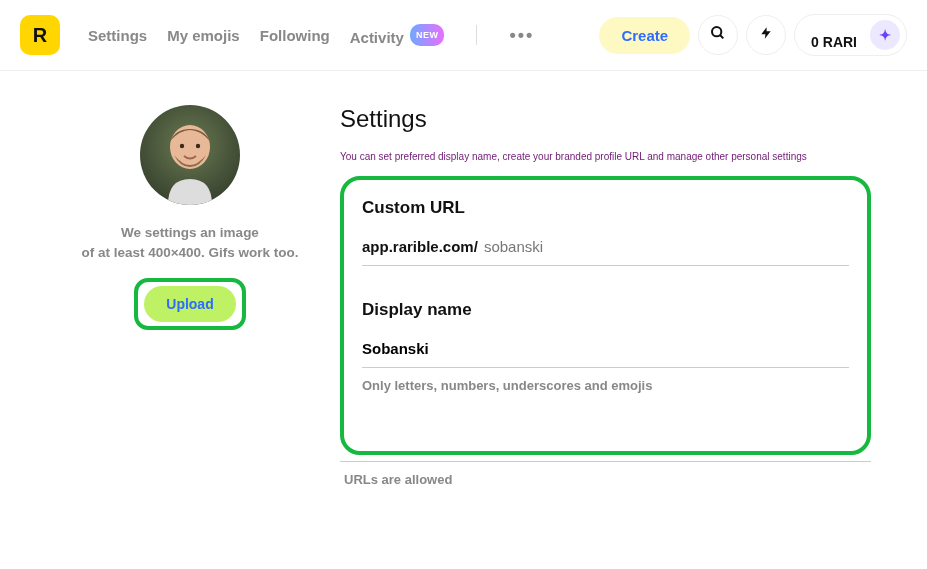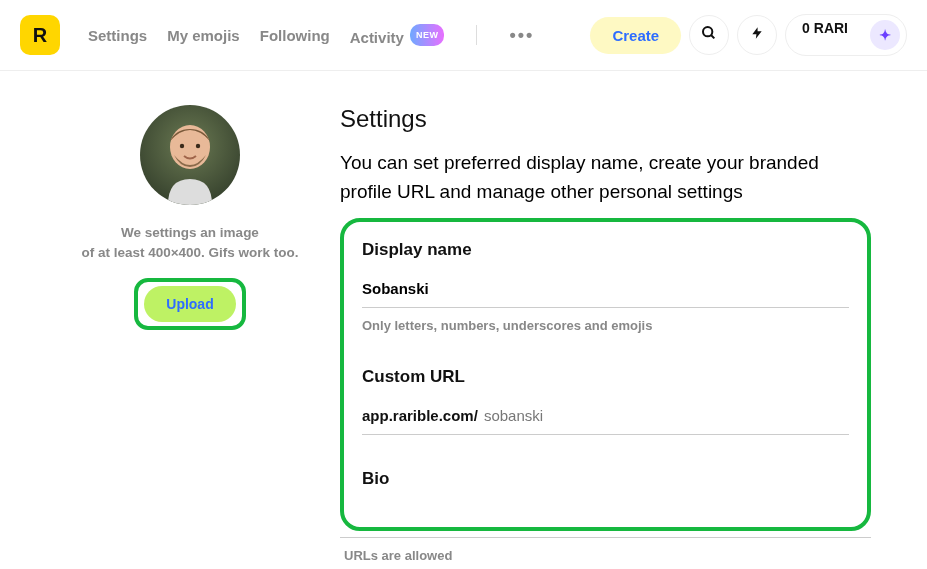--- a/index.html
+++ b/index.html
@@ -41,21 +41,21 @@
     border:none; border-radius:24px; padding:10px 22px;
     font-size:15px; cursor:pointer;
   }
   .circle-btn {
     width:40px; height:40px; border:1px solid #eee; border-radius:50%;
     display:flex; align-items:center; justify-content:center;
     background:#fff; cursor:pointer; font-size:16px;
   }
   .rari-pill {
     border:1px solid #eee; border-radius:24px;
-    display:flex; align-items:flex-start; gap:22px;
+    display:flex; align-items:flex-end; gap:13px;
     padding:5px 6px 5px 16px; font-weight:800; font-size:14px;
   }
   .rari-icon {
     width:30px; height:30px; border-radius:50%;
     background:#ece8ff; display:flex; align-items:center; justify-content:center;
     color:#6b3fff; font-size:14px; font-weight:900;
   }
   
   .content {
     display:flex; padding: 34px 56px 40px 80px; gap: 40px;
@@ -75,21 +75,21 @@
     border:4px solid #16b83f; border-radius:14px;
     padding:4px 6px;
   }
   .upload-btn {
     background:#bef264; color:#2e6dff; font-weight:700;
     border:none; border-radius:24px; padding:10px 22px;
     font-size:14px; cursor:pointer;
   }
   .right-col { flex:1; }
   .settings-title { font-weight:400; font-size:24px; margin-bottom:16px; }
-  .settings-desc { color:#000000; font-size:19px; line-height:1.5; max-width:520px; }
+  .settings-desc { color:#701a75; font-size:10px; line-height:1.5; max-width:520px; }
   .form-hl {
     margin-top:12px;
     border:4px solid #16b83f; border-radius:20px;
     padding:18px 18px 24px 18px;
     position:relative;
   }
   .field-label { font-weight:800; font-size:17px; margin-bottom:14px; }
   .text-input {
     width:100%; border:none; border-bottom:1px solid #ccc;
     font-size:15px; font-weight:600; padding:6px 0 10px 0; outline:none;
@@ -180,35 +180,34 @@
     </div>
   </div>
 
   <div class="right-col">
     <h2 class="settings-title">Settings</h2>
     <p class="settings-desc">You can set preferred display name, create your branded profile URL and manage other personal settings</p>
 
     <div class="form-hl">
 
       <div class="section">
-        <div class="field-label">Display name</div>
-        <input class="text-input" type="text" value="Sobanski" style="">
-        <div class="hint">Only letters, numbers, underscores and emojis</div>
-      </div>
-
-      <div class="section">
         <div class="field-label">Custom URL</div>
         <div class="url-row">
           <span>app.rarible.com/</span>
           <input class="text-input url-slug" type="text" value="sobanski" style="">
         </div>
       </div>
 
+      <div class="section">
+        <div class="field-label">Display name</div>
+        <input class="text-input" type="text" value="Sobanski" style="">
+        <div class="hint">Only letters, numbers, underscores and emojis</div>
+      </div>
+
       <div>
-        <div class="field-label">Bio</div>
       </div>
 
     </div>
     <div class="bio-underline"></div>
     <div class="outside-hint">URLs are allowed</div>
   </div>
 
 </div>
 
 </body></html>

